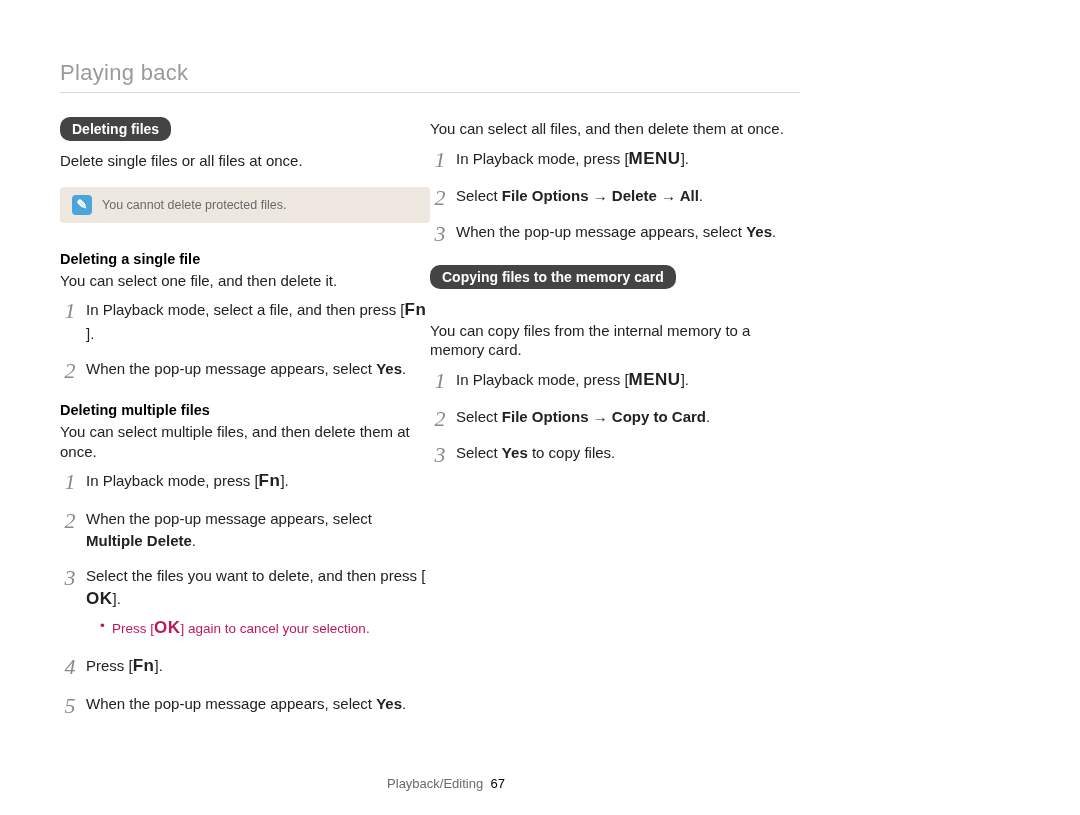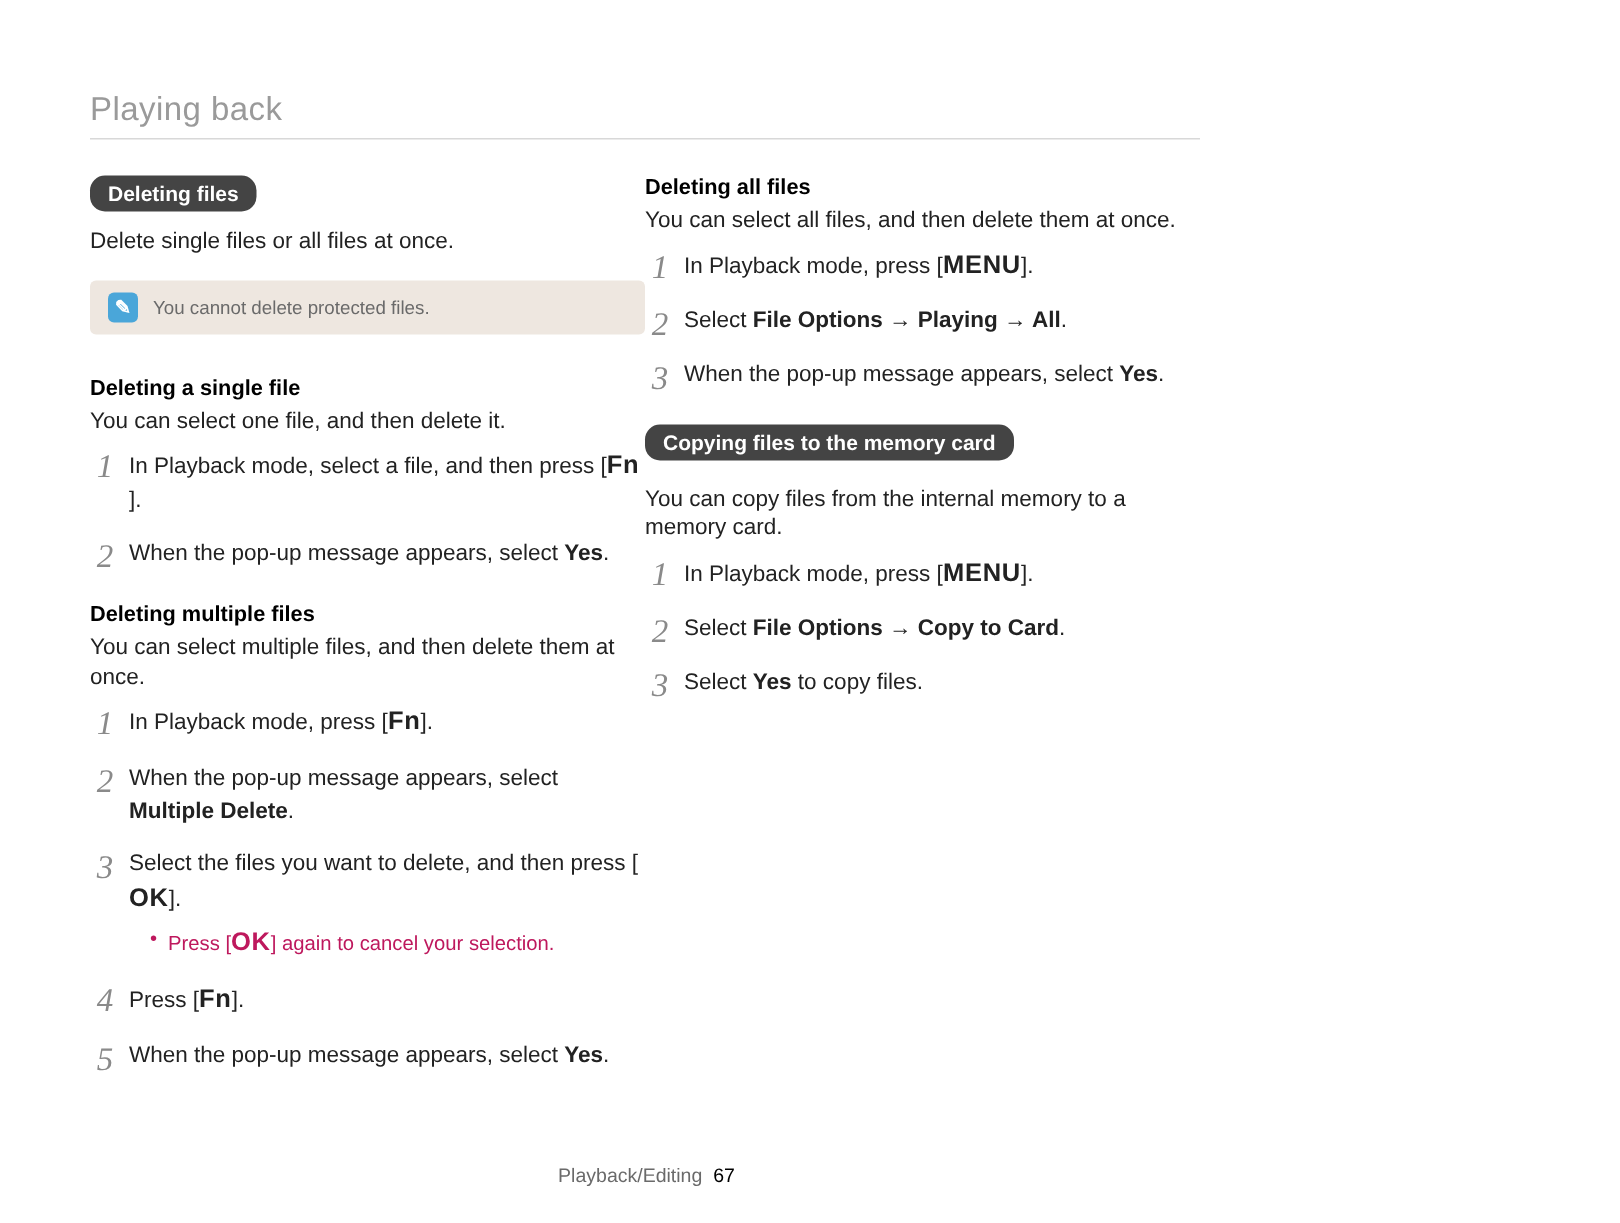--- a/index.html
+++ b/index.html
@@ -138,21 +138,21 @@
     font-size: 17px;
     letter-spacing: 0.5px;
     vertical-align: baseline;
   }
   .bold {
     font-weight: 700;
   }
   .footer {
     position: absolute;
     bottom: 24px;
-    left: 1px;
+    left: 16px;
     width: 100%;
     text-align: center;
     font-size: 13px;
     color: #6a6a6a;
   }
   .pgnum {
     color: #000;
   }
 </style>
 </head>
@@ -206,36 +206,35 @@
         </li>
         <li>
           <span>When the pop-up message appears, select </span><span class="bold">Yes</span><span>.</span>
         </li>
       </ol>
 
     </div>
 
     <div class="col">
 
-      <div class="sub-head" style="margin-top:0">Deleting all files</div>
       <div class="sub-body">You can select all files, and then delete them at once.</div>
       <ol class="steps">
         <li>
           <span>In Playback mode, press [</span><span class="btn-key">MENU</span><span>].</span>
         </li>
         <li>
-          <span>Select </span><span class="bold">File Options → Playing → All</span><span>.</span>
+          <span>Select </span><span class="bold">File Options → Delete → All</span><span>.</span>
         </li>
         <li>
           <span>When the pop-up message appears, select </span><span class="bold">Yes</span><span>.</span>
         </li>
       </ol>
 
       <div class="pill">Copying files to the memory card</div>
-      <div class="sub-body" style="margin-top:8px">You can copy files from the internal memory to a memory card.</div>
+      <div class="sub-body" style="margin-top:24px">You can copy files from the internal memory to a memory card.</div>
       <ol class="steps">
         <li>
           <span>In Playback mode, press [</span><span class="btn-key">MENU</span><span>].</span>
         </li>
         <li>
           <span>Select </span><span class="bold">File Options → Copy to Card</span><span>.</span>
         </li>
         <li>
           <span>Select </span><span class="bold">Yes</span><span> to copy files.</span>
         </li>

